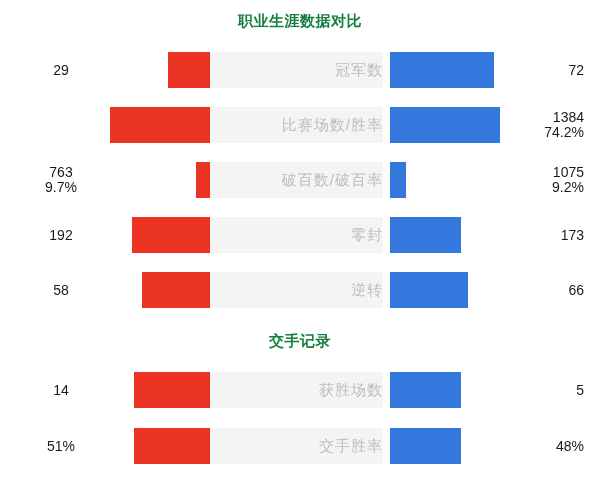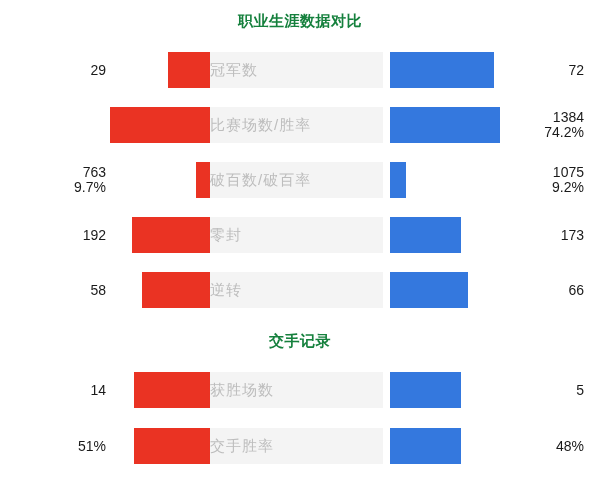--- a/index.html
+++ b/index.html
@@ -40,21 +40,21 @@
     height: 44px;
     display: flex;
     align-items: center;
   }
 
   
   .val-left {
     position: absolute;
     left: 16px;
     width: 90px;
-    text-align: right;
+    text-align: center;
     font-size: 14px;
     line-height: 15px;
     color: #1a1a1a;
     white-space: pre-line;
   }
 
   
   .val-right {
     position: absolute;
     right: 16px;
@@ -68,21 +68,21 @@
 
   
   .track {
     position: absolute;
     left: 210px;
     width: 173px;
     height: 36px;
     background: #f4f4f4;
     display: flex;
     align-items: center;
-    justify-content: flex-start;
+    justify-content: flex-end;
   }
 
   .track-label {
     font-size: 15px;
     color: #bdbdbd;
     letter-spacing: 1px;
     white-space: nowrap;
   }
 
   

